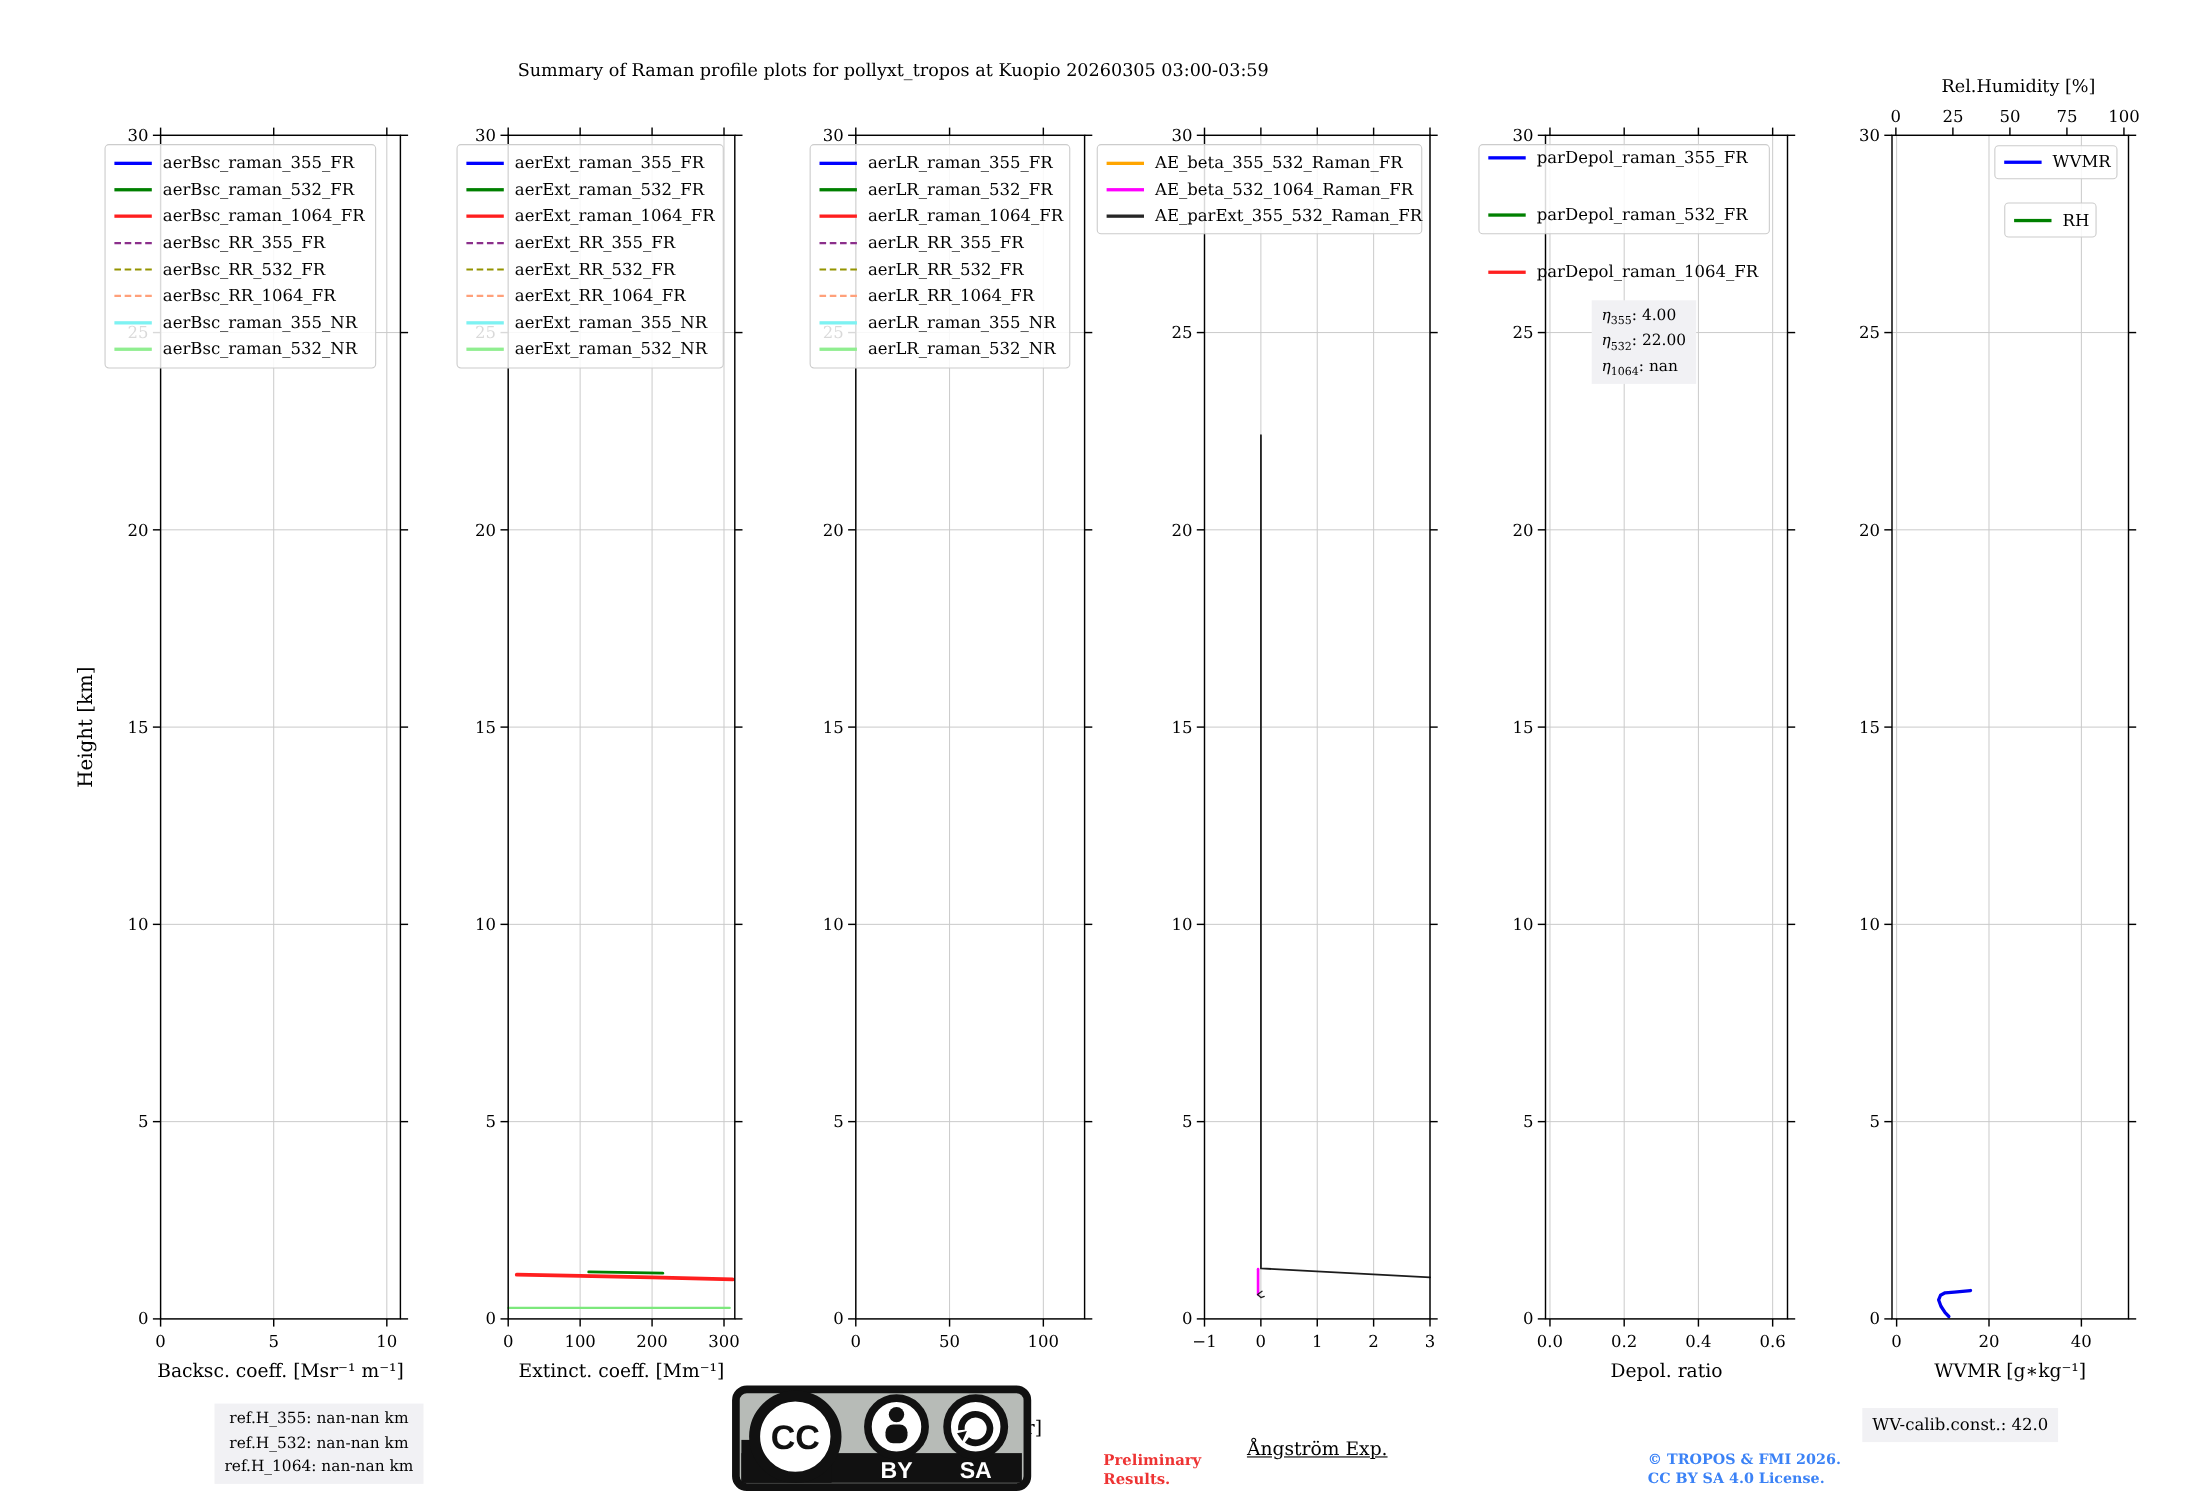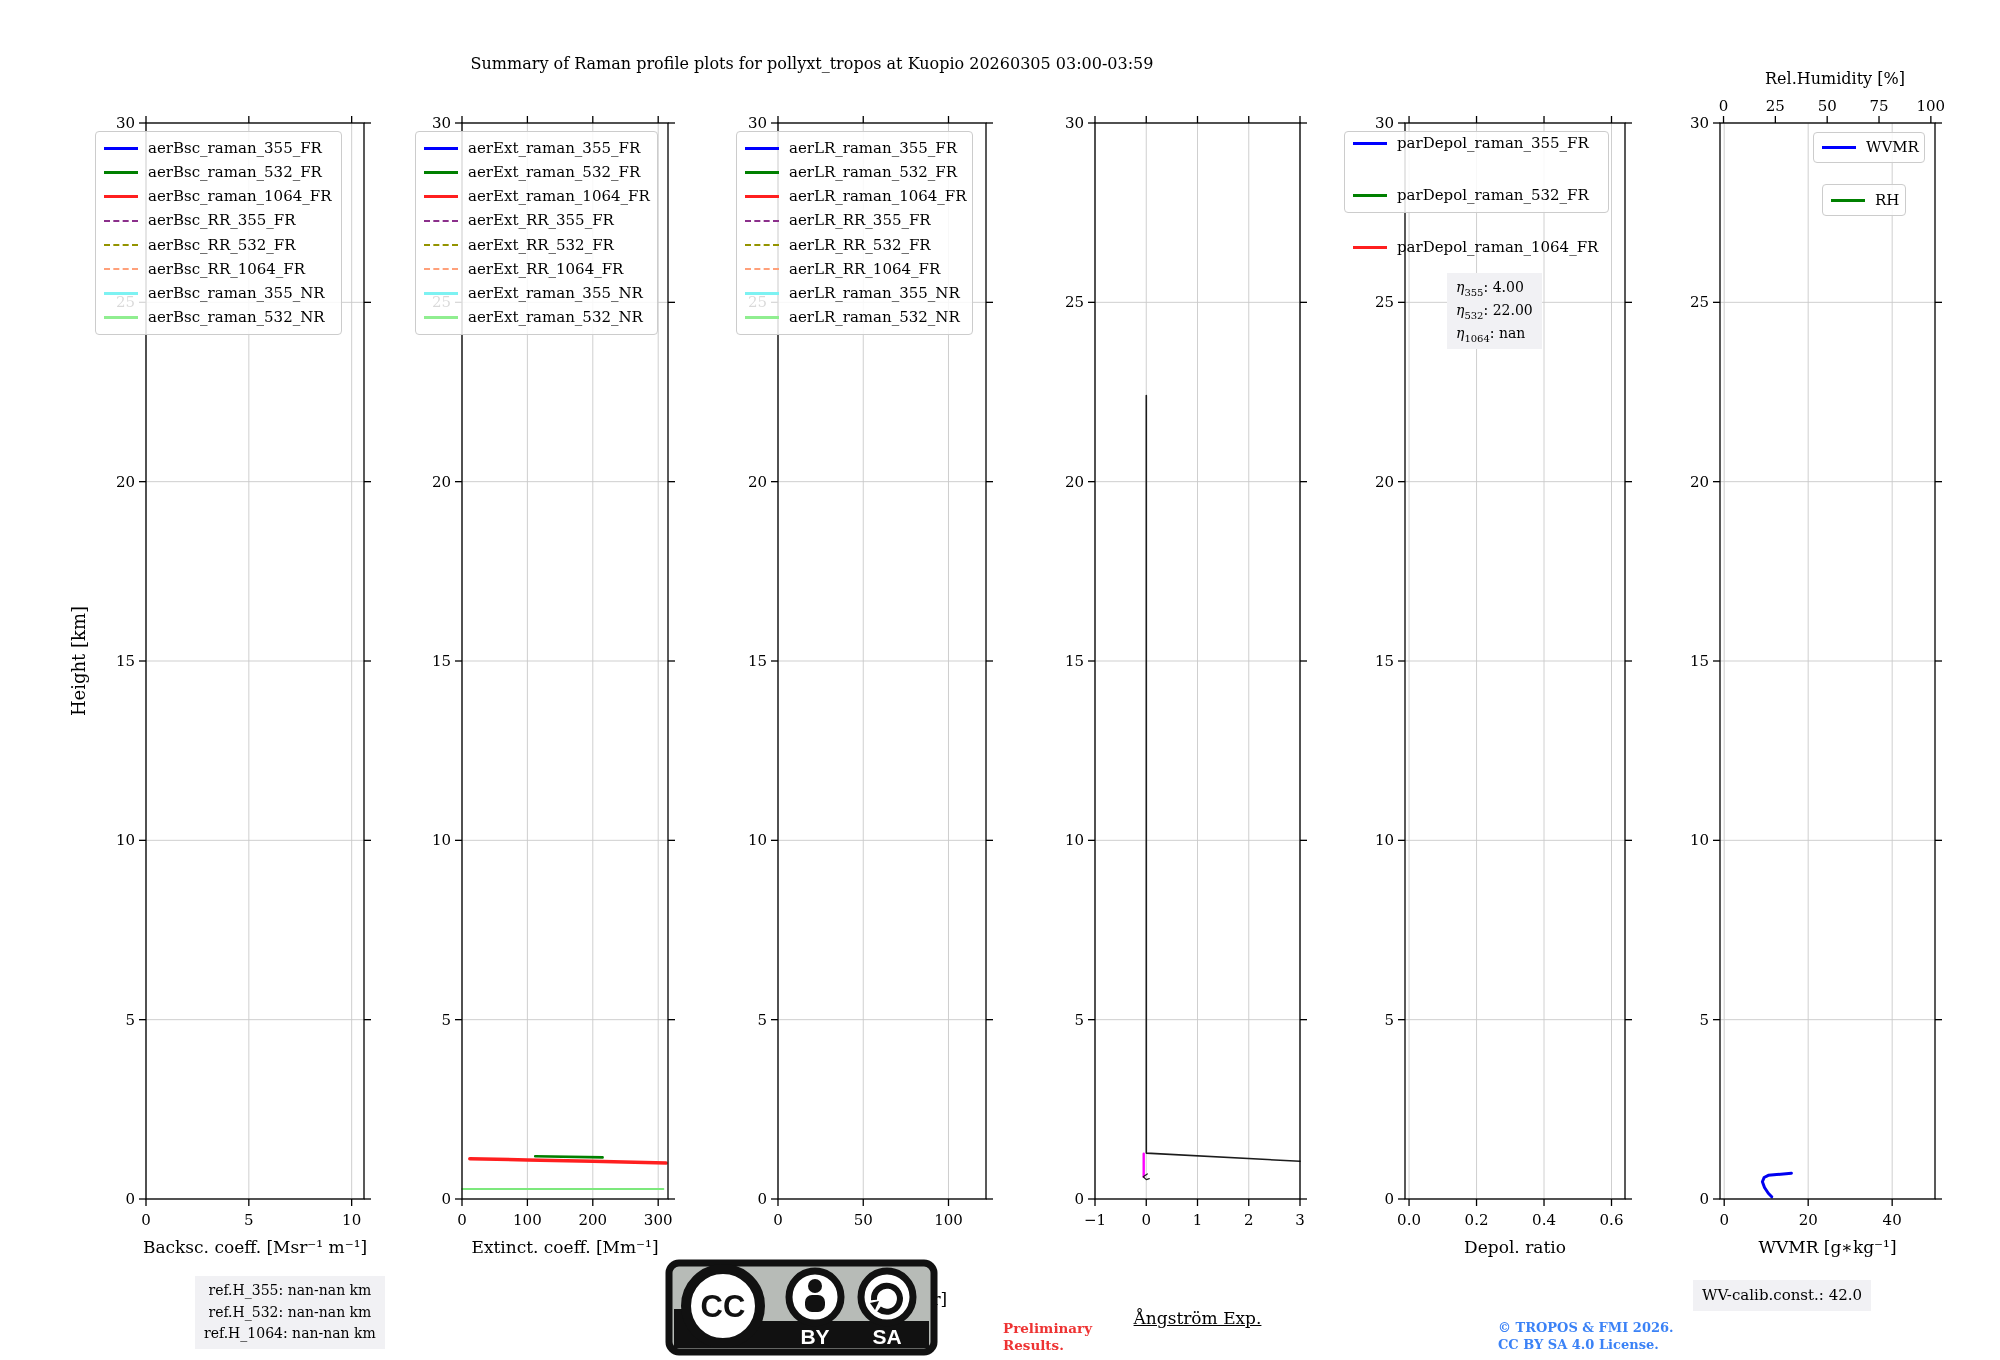--- a/index.html
+++ b/index.html
@@ -494,20 +494,34 @@
       </div>
       <div class="legend-item">
         <span class="legend-swatch" style="border-top: 3px solid rgb(125, 242, 242);"></span>
         <span class="legend-label">aerLR_raman_355_NR</span>
       </div>
       <div class="legend-item">
         <span class="legend-swatch" style="border-top: 3px solid rgb(144, 238, 144);"></span>
         <span class="legend-label">aerLR_raman_532_NR</span>
       </div>
     </div>
+    <div class="legendbox" style="left: 997px; top: 131px; width: 296px; height: 82px;">
+      <div class="legend-item">
+        <span class="legend-swatch" style="border-top: 3px solid rgb(255, 165, 0);"></span>
+        <span class="legend-label">AE_beta_355_532_Raman_FR</span>
+      </div>
+      <div class="legend-item">
+        <span class="legend-swatch" style="border-top: 3px solid rgb(255, 0, 255);"></span>
+        <span class="legend-label">AE_beta_532_1064_Raman_FR</span>
+      </div>
+      <div class="legend-item">
+        <span class="legend-swatch" style="border-top: 3px solid rgb(38, 38, 38);"></span>
+        <span class="legend-label">AE_parExt_355_532_Raman_FR</span>
+      </div>
+    </div>
     <div class="legendbox" style="left: 1344px; top: 131px; width: 265px; height: 82px; gap: 37px;">
       <div class="legend-item">
         <span class="legend-swatch" style="border-top: 3px solid rgb(0, 0, 255);"></span>
         <span class="legend-label">parDepol_raman_355_FR</span>
       </div>
       <div class="legend-item">
         <span class="legend-swatch" style="border-top: 3px solid rgb(0, 128, 0);"></span>
         <span class="legend-label">parDepol_raman_532_FR</span>
       </div>
       <div class="legend-item">

